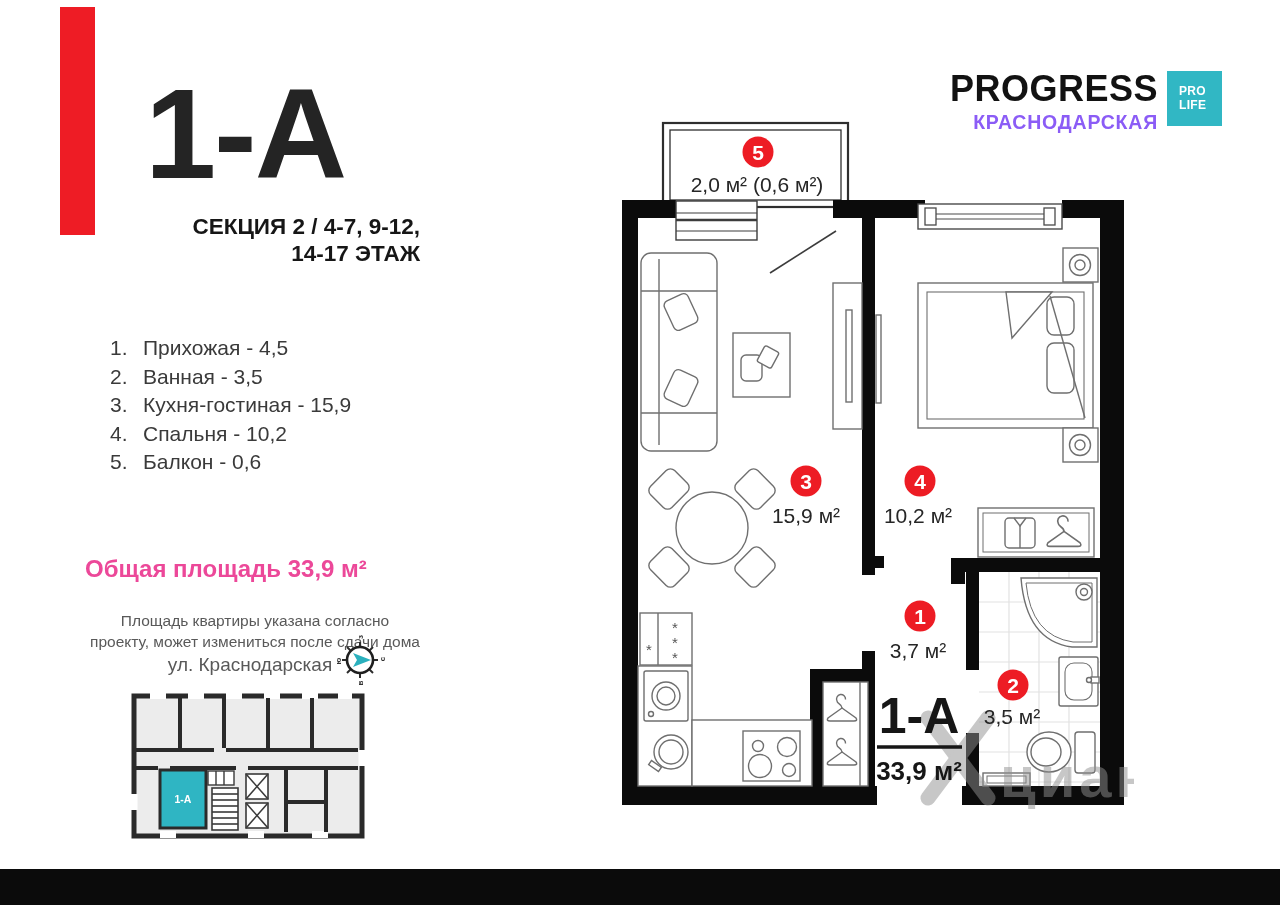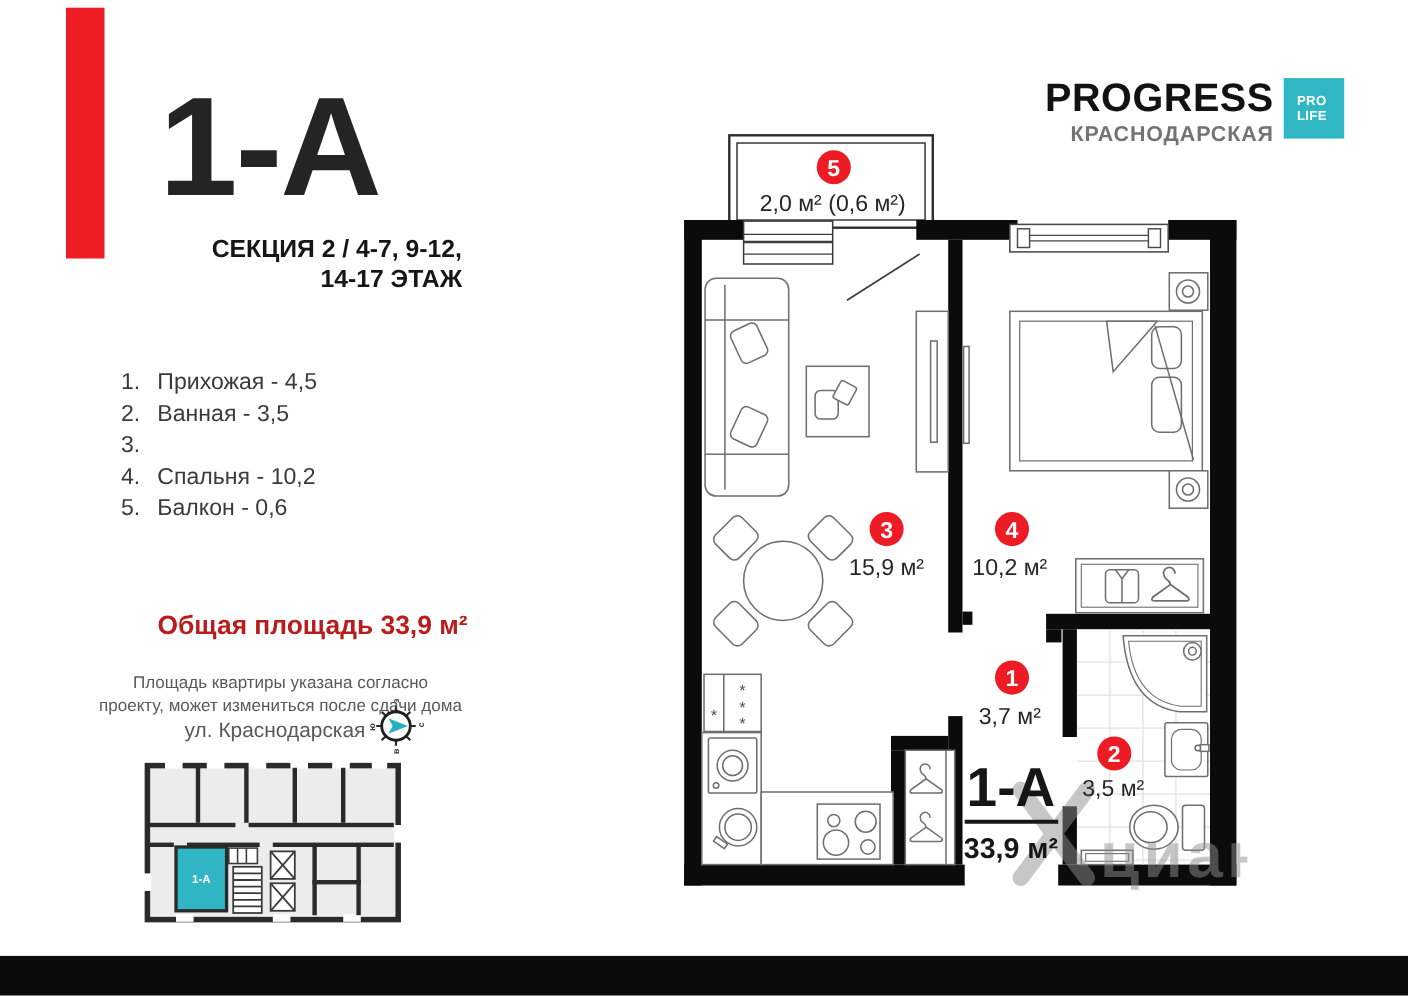--- a/index.html
+++ b/index.html
@@ -9,32 +9,32 @@
 
   
   .redbar{left:60px;top:7px;width:35px;height:228px;background:#ee1c25;}
   .unit-title{left:95px;top:70px;width:300px;text-align:center;
       font-size:128px;font-weight:700;color:#242424;line-height:1;letter-spacing:-2px;}
   .section{left:90px;top:213px;width:330px;text-align:right;
       font-size:22.5px;font-weight:700;color:#161616;line-height:27px;}
   .room-list{left:110px;top:336px;font-size:21px;color:#3a3a3a;}
   .room-row{display:flex;height:28.6px;align-items:baseline;}
   .room-row .num{width:33px;}
-  .total{left:85px;top:555px;width:340px;text-align:right;
-      font-size:24px;font-weight:700;color:#b91c1c;}
+  .total{left:85px;top:555px;width:340px;text-align:left;
+      font-size:24px;font-weight:700;color:#ec4899;}
   .note{left:85px;top:600px;width:340px;text-align:center;
       font-size:15.5px;color:#595959;line-height:21px;margin-top:10px;}
   .street{left:140px;top:654px;width:220px;text-align:center;
       font-size:19px;color:#595959;}
 
   
   .brand-name{left:820px;top:68px;width:338px;text-align:right;
       font-size:36px;font-weight:700;color:#121212;letter-spacing:0.5px;}
   .brand-loc{left:820px;top:111px;width:338px;text-align:right;
-      font-size:19.5px;font-weight:600;color:#737373;letter-spacing:0.8px;}
+      font-size:19.5px;font-weight:600;color:#8b5cf6;letter-spacing:0.8px;}
   .brand-badge{left:1167px;top:71px;width:55px;height:55px;background:#31b7c4;
       display:flex;flex-direction:column;justify-content:center;padding-left:12px;
       box-sizing:border-box;color:#fff;font-size:12px;font-weight:700;line-height:13.5px;
       letter-spacing:0.3px;}
 
   .bottombar{left:0;top:869px;width:1280px;height:36px;background:#0b0b0b;}
 
   svg text{font-family:"Liberation Sans",sans-serif;}
   .area-label{font-size:21px;fill:#262626;}
   .circ-num{font-size:21px;fill:#fff;font-weight:700;}
@@ -53,20 +53,21 @@
   <div class="room-row">
     <span class="num">1.</span>
     <span>Прихожая - 4,5</span>
   </div>
   <div class="room-row">
     <span class="num">2.</span>
     <span>Ванная - 3,5</span>
   </div>
   <div class="room-row">
     <span class="num">3.</span>
+    <span>Кухня-гостиная - 15,9</span>
   </div>
   <div class="room-row">
     <span class="num">4.</span>
     <span>Спальня - 10,2</span>
   </div>
   <div class="room-row">
     <span class="num">5.</span>
     <span>Балкон - 0,6</span>
   </div>
 </div>

